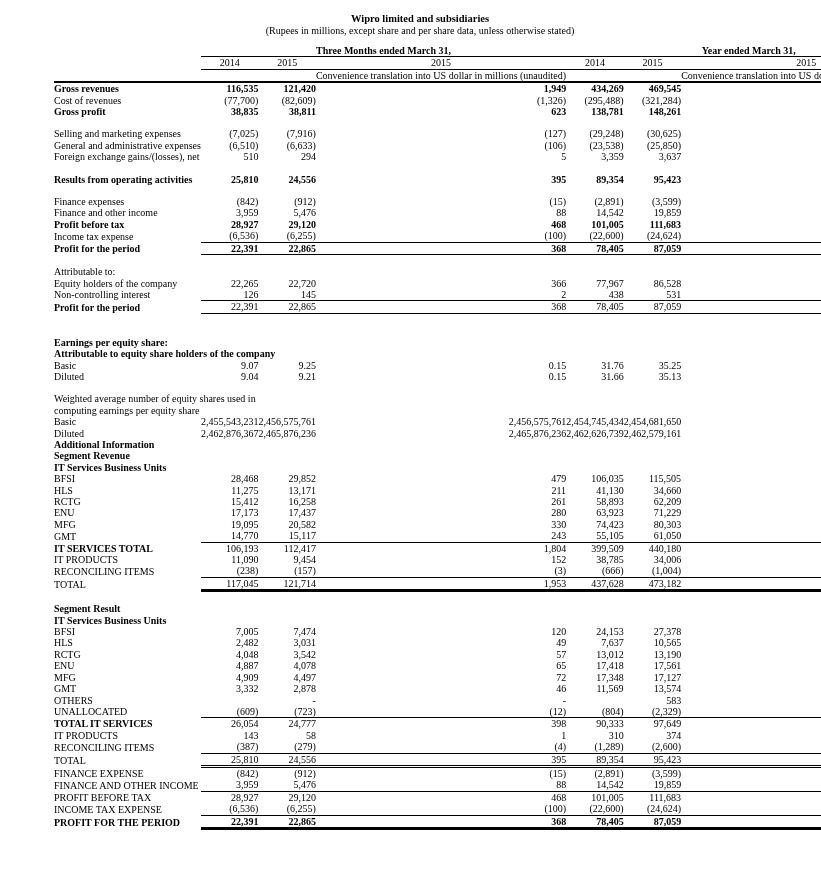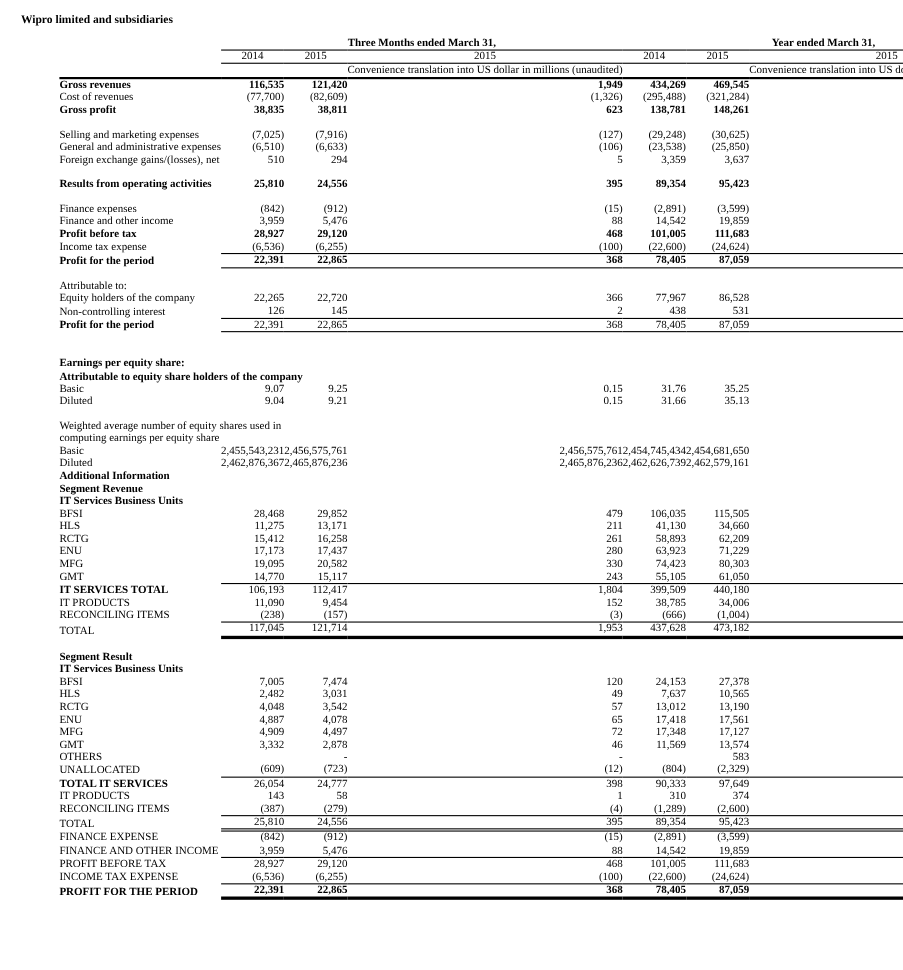--- a/index.html
+++ b/index.html
@@ -1,20 +1,20 @@
 <!DOCTYPE html>
 <html><head>
 <meta charset="utf-8">
 <style>
   html,body{margin:0;padding:0;background:#ffffff;}
   .page{
     width:821px;height:882px;background:#fff;overflow:hidden;
     font-family:"Liberation Serif","DejaVu Serif",serif;color:#000;
   }
-  .doc-header{text-align:left;padding-top:13px;padding-left:19px;}
+  .doc-header{text-align:center;padding-top:13px;padding-left:19px;}
   .doc-header .company{font-size:10.5px;font-weight:bold;line-height:11.5px;}
   .doc-header .title{font-size:10.5px;line-height:11.5px;}
   .doc-header .subtitle{font-size:10px;line-height:11.5px;}
 
   table.fin{
     margin:9px 0 0 54px;
     border-collapse:collapse;table-layout:fixed;
   }
   table.fin td{
     font-size:10px;line-height:11.4px;padding:0;margin:0;
@@ -38,20 +38,21 @@
   tr.top td{border-top:2px solid #000;font-weight:bold;}
   tr.sp td.spcell{height:11px;}
   tr.sp2 td.spcell{height:23px;}
 </style>
 </head>
 <body>
 
 <div class="page">
   <div class="doc-header">
     <div class="company">Wipro limited and subsidiaries</div>
+    <div class="subtitle">(Rupees in millions, except share and per share data, unless otherwise stated)</div>
   </div>
 
   <table class="fin">
     <colgroup>
       <col style="width:176px">
         <col style="width:67px">
         <col style="width:14px">
       <col style="width:89px">
         <col style="width:75px">
         <col style="width:80px">

